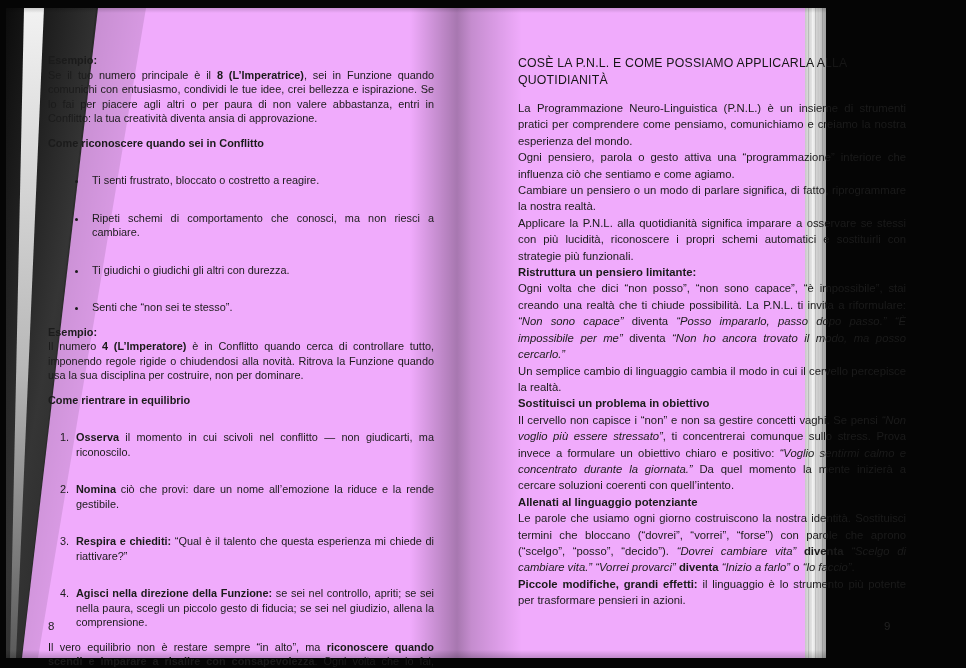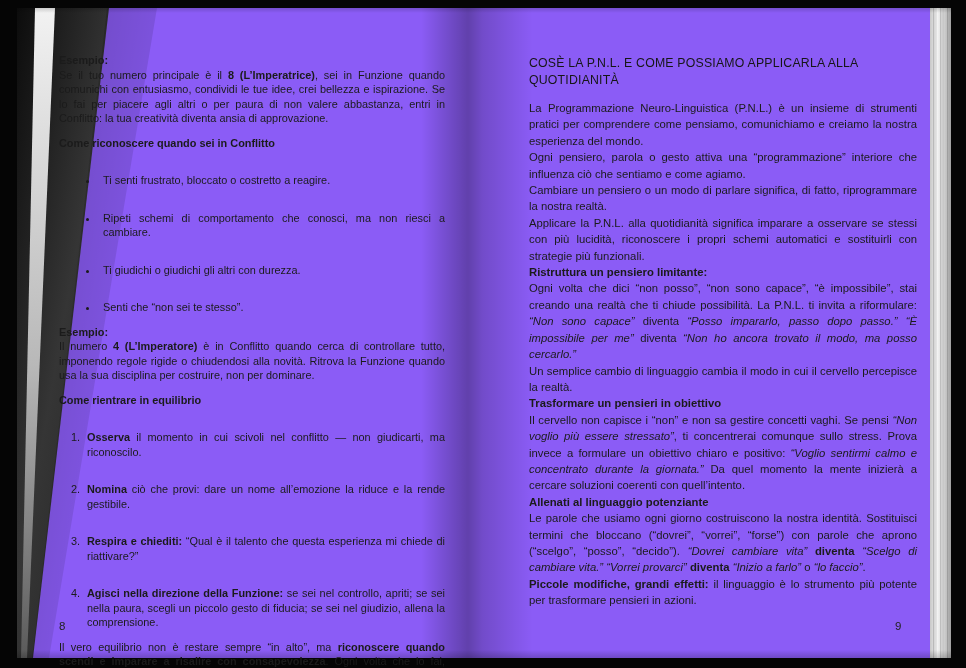--- a/index.html
+++ b/index.html
@@ -1,18 +1,18 @@
 <!DOCTYPE html>
 <html><head>
 <meta charset="utf-8">
 <style>
   html,body{margin:0;padding:0;background:#000;}
   .stage{position:relative;width:966px;height:668px;background:#050505;overflow:hidden;
          font-family:"Liberation Sans","DejaVu Sans",sans-serif;}
-  .book{position:absolute;left:17px;top:8px;width:934px;height:650px;background:#8b5cf6;}
+  .book{position:absolute;left:6px;top:8px;width:820px;height:650px;background:#f0abfc;}
   
   .corner-wedge{position:absolute;left:0;top:0;bottom:0;width:140px;
     clip-path:polygon(0 0,92px 0,16px 100%,0 100%);
     background:linear-gradient(100deg,#0c0c0c 0%,#353535 40%,#272727 70%,#0e0e0e 100%);}
   .corner-streak{position:absolute;left:0;top:0;bottom:0;width:140px;
     clip-path:polygon(18px 0,38px 0,10px 100%,4px 100%);
     background:linear-gradient(180deg,#f2f2f2 0%,#b8b8b8 55%,#5a5a5a 100%);}
   .wedge-shade{position:absolute;left:0;top:0;bottom:0;width:170px;
     clip-path:polygon(90px 0,140px 0,32px 100%,15px 100%);
     background:linear-gradient(100deg,rgba(0,0,0,.28),rgba(0,0,0,0) 80%);}
@@ -84,21 +84,21 @@
     <div class="col right-col">
       <h1 class="title">COSÈ LA P.N.L. E COME POSSIAMO APPLICARLA ALLA QUOTIDIANITÀ</h1>
       <div>
           <p class="blk para"><span>La Programmazione Neuro-Linguistica (P.N.L.) è un insieme di strumenti pratici per comprendere come pensiamo, comunichiamo e creiamo la nostra esperienza del mondo.</span></p>
           <p class="blk para"><span>Ogni pensiero, parola o gesto attiva una “programmazione” interiore che influenza ciò che sentiamo e come agiamo.</span></p>
           <p class="blk para"><span>Cambiare un pensiero o un modo di parlare significa, di fatto, riprogrammare la nostra realtà.</span></p>
           <p class="blk para"><span>Applicare la P.N.L. alla quotidianità significa imparare a osservare se stessi con più lucidità, riconoscere i propri schemi automatici e sostituirli con strategie più funzionali.</span></p>
           <p class="blk heading"><span class="b">Ristruttura un pensiero limitante:</span></p>
           <p class="blk para"><span>Ogni volta che dici “non posso”, “non sono capace”, “è impossibile”, stai creando una realtà che ti chiude possibilità. La P.N.L. ti invita a riformulare: </span><span class="i">“Non sono capace”</span><span> diventa </span><span class="i">“Posso impararlo, passo dopo passo.”</span><span> </span><span class="i">“È impossibile per me”</span><span> diventa </span><span class="i">“Non ho ancora trovato il modo, ma posso cercarlo.”</span></p>
           <p class="blk para"><span>Un semplice cambio di linguaggio cambia il modo in cui il cervello percepisce la realtà.</span></p>
-          <p class="blk heading"><span class="b">Trasformare un pensieri in obiettivo</span></p>
+          <p class="blk heading"><span class="b">Sostituisci un problema in obiettivo</span></p>
           <p class="blk para"><span>Il cervello non capisce i “non” e non sa gestire concetti vaghi. Se pensi </span><span class="i">“Non voglio più essere stressato”</span><span>, ti concentrerai comunque sullo stress. Prova invece a formulare un obiettivo chiaro e positivo: </span><span class="i">“Voglio sentirmi calmo e concentrato durante la giornata.”</span><span> Da quel momento la mente inizierà a cercare soluzioni coerenti con quell’intento.</span></p>
           <p class="blk heading"><span class="b">Allenati al linguaggio potenziante</span></p>
           <p class="blk para"><span>Le parole che usiamo ogni giorno costruiscono la nostra identità. Sostituisci termini che bloccano (“dovrei”, “vorrei”, “forse”) con parole che aprono (“scelgo”, “posso”, “decido”). </span><span class="i">“Dovrei cambiare vita”</span><span class="b"> diventa </span><span class="i">“Scelgo di cambiare vita.”</span><span> </span><span class="i">“Vorrei provarci”</span><span class="b"> diventa </span><span class="i">“Inizio a farlo”</span><span> o </span><span class="i">“lo faccio”</span><span>.</span></p>
           <p class="blk para"><span class="b">Piccole modifiche, grandi effetti:</span><span> il linguaggio è lo strumento più potente per trasformare pensieri in azioni.</span></p>
         </div>
     </div>
 
     <div class="pagenum pagenum-left">8</div>
     <div class="pagenum pagenum-right">9</div>
   </div>

